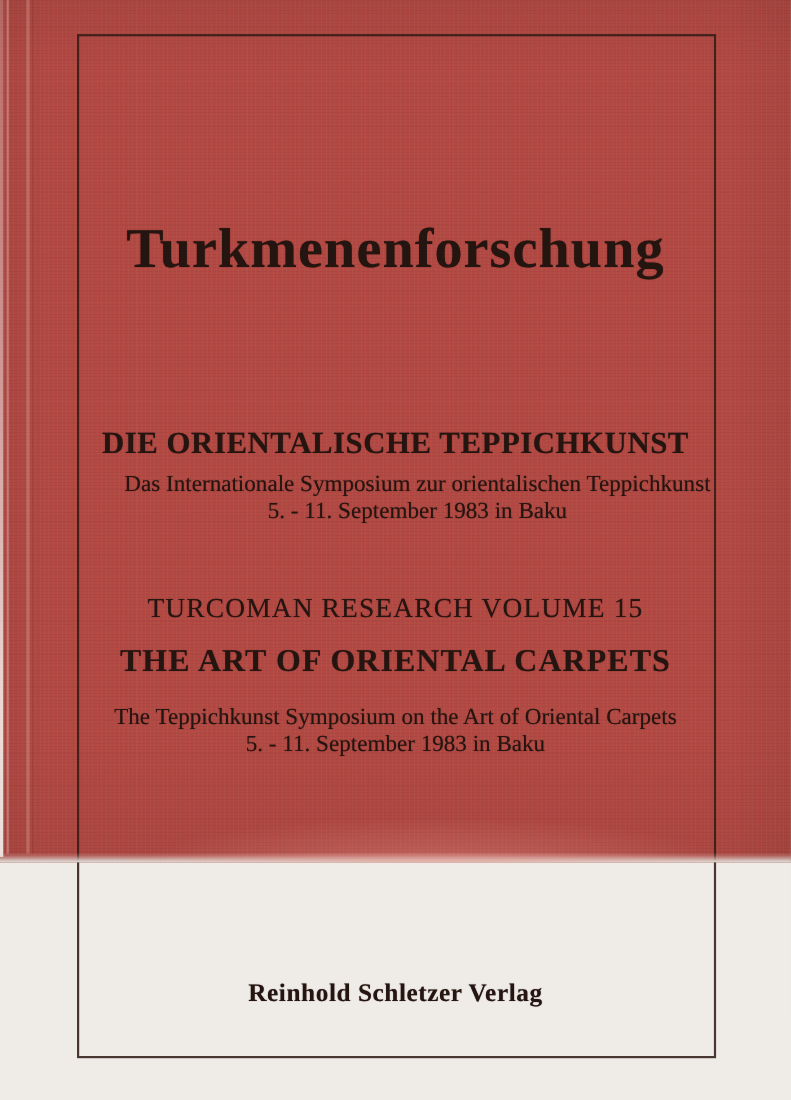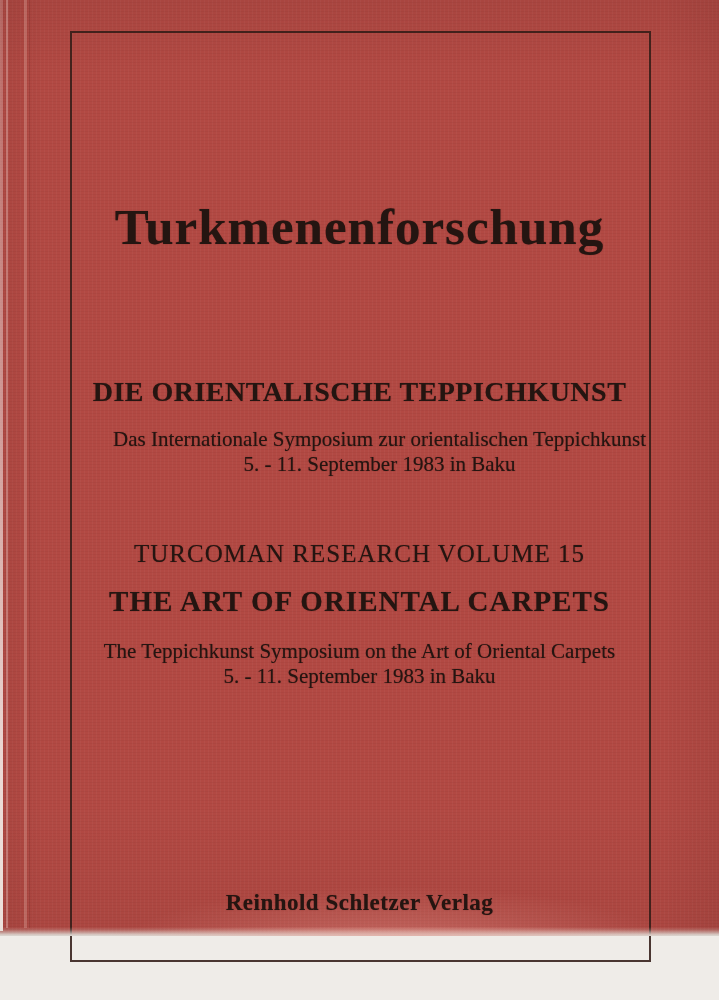--- a/index.html
+++ b/index.html
@@ -7,21 +7,21 @@
     padding: 0;
     width: 719px;
     height: 1000px;
     overflow: hidden;
     background: #efece8;
     font-family: "Liberation Serif", "DejaVu Serif", serif;
   }
   .scene {
     position: relative;
     width: 719px;
-    height: 936px;
+    height: 784px;
     border-radius: 23px;
   }
   
   .cover {
     position: absolute;
     inset: 0;
     background-color: var(--cover-red, #b24943);
     background-image:
       radial-gradient(ellipse 55% 9% at 55% 101%, rgba(255,185,175,0.30), rgba(255,185,175,0) 70%),
       linear-gradient(to bottom, rgba(0,0,0,0.05), rgba(0,0,0,0) 8%, rgba(0,0,0,0) 86%, rgba(0,0,0,0.04)),
@@ -71,21 +71,21 @@
     left: 0;
     width: 719px;
     text-align: center;
     color: var(--ink, #241511);
     line-height: 1;
     text-shadow: 0 0 1px rgba(45,12,9,0.55);
     white-space: nowrap;
   }
   .title      { top: 202px; font-size: 51px; font-weight: bold; letter-spacing: 1px; }
   .band       { top: 272px; font-size: 23px; letter-spacing: 1.5px; }
-  .heading-de { top: 378px; font-size: 28px; font-weight: bold; letter-spacing: 0.5px; }
+  .heading-de { top: 390px; font-size: 28px; font-weight: bold; letter-spacing: 0.5px; }
   .sub-de     { top: 427px; font-size: 21px; line-height: 25px; margin-left: 20px; }
   .series-en  { top: 541px; font-size: 25px; letter-spacing: 1px; }
   .heading-en { top: 587px; font-size: 29px; font-weight: bold; letter-spacing: 1px; }
   .sub-en     { top: 639px; font-size: 21px; line-height: 25px; }
   .publisher  { top: 891px; font-size: 23px; font-weight: bold; letter-spacing: 0.5px; }
 </style>
 </head>
 <body>
 
 <div class="scene">

